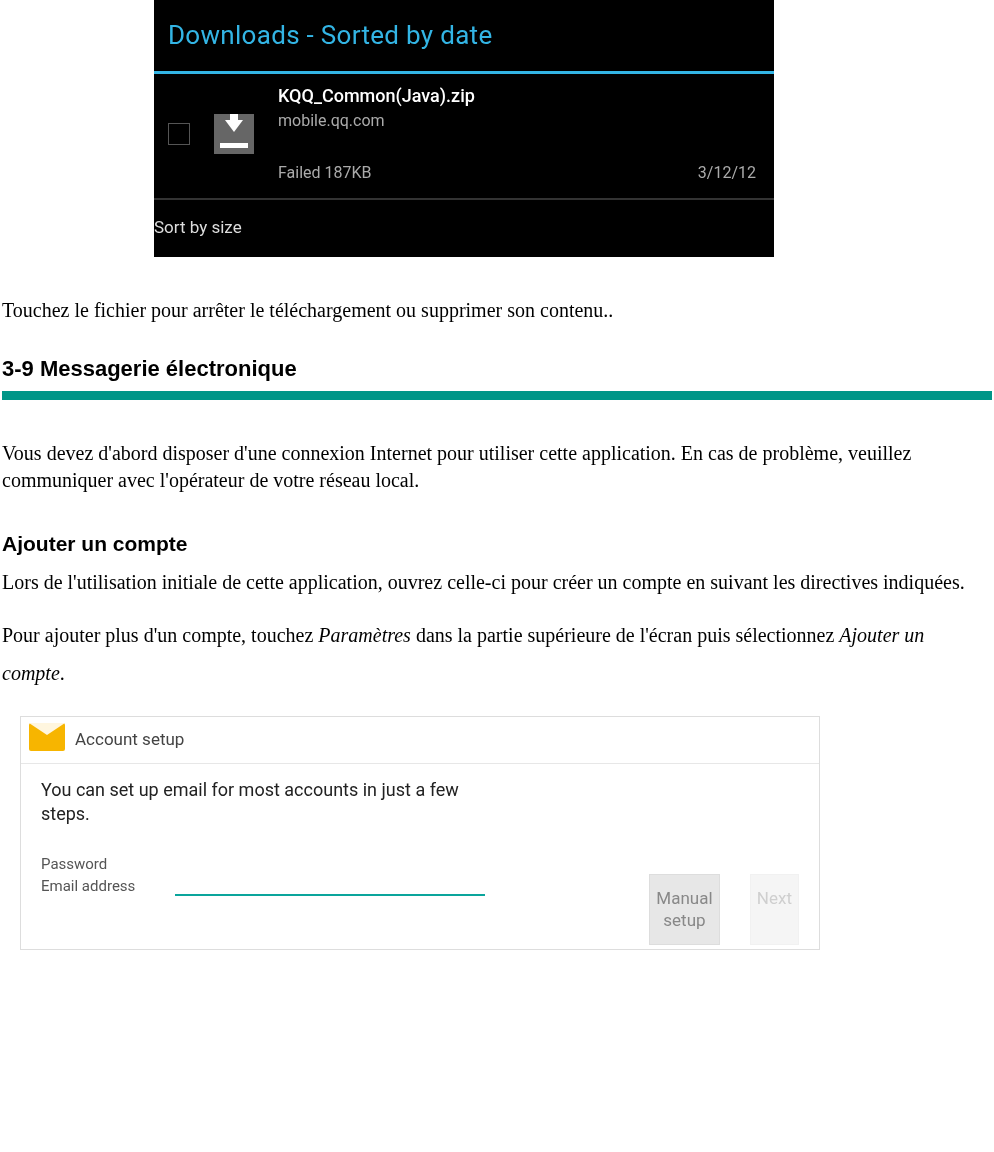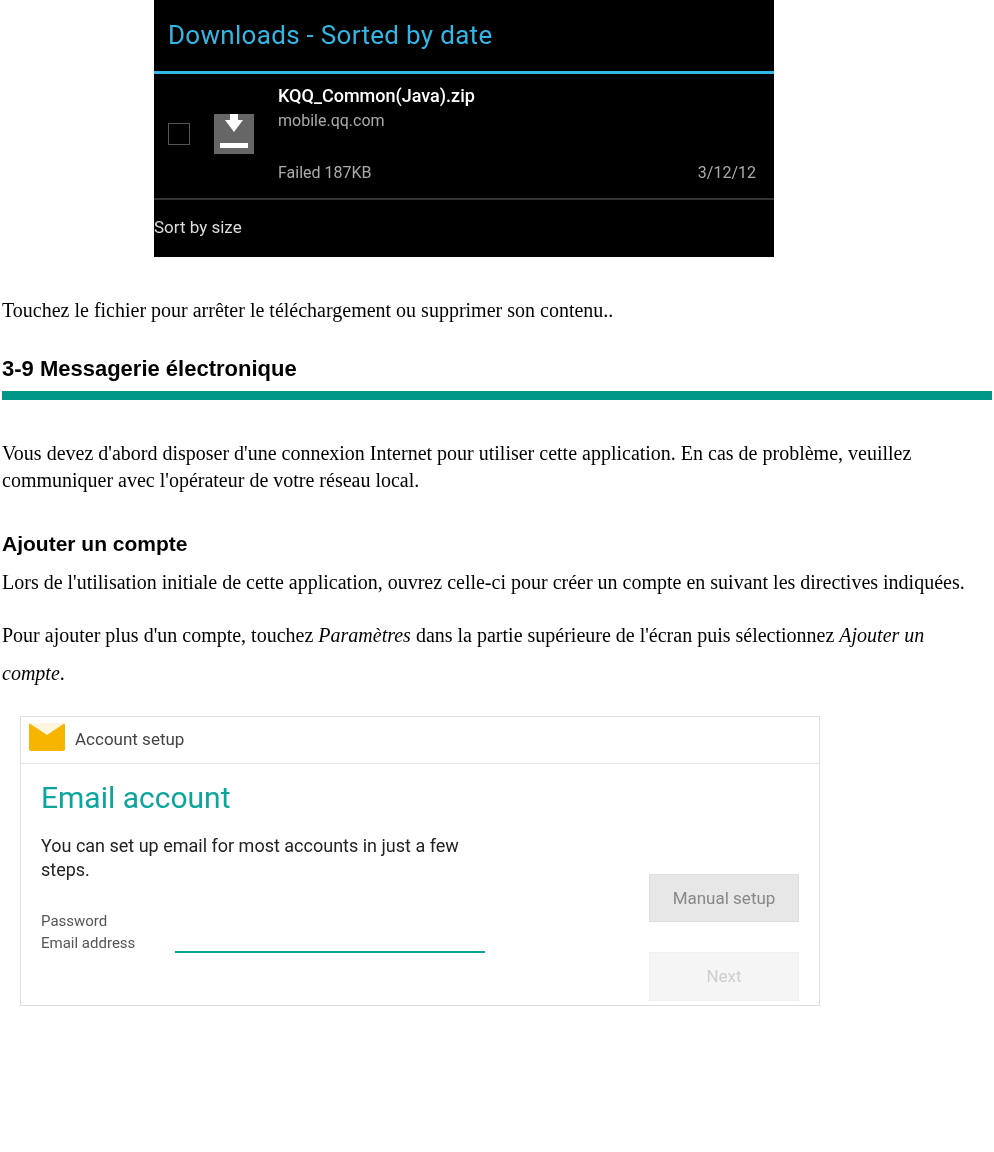--- a/index.html
+++ b/index.html
@@ -76,21 +76,21 @@
   }
   .em-icon { width: 36px; height: 28px; background: #f7b500; position: relative; border-radius: 2px; }
   .em-icon::before {
     content: ""; position: absolute; left: 0; right: 0; top: 0;
     border-left: 18px solid transparent; border-right: 18px solid transparent;
     border-top: 12px solid #fff6df;
   }
   .em-header-title { font-size: 17px; color: #444; }
   .em-body { padding: 14px 20px 0 20px; display: flex; gap: 20px; }
   .em-left { flex: 1 1 auto; }
-  .em-right { width: 150px; flex: 0 0 auto; display: flex; flex-direction: column; gap: 30px; padding-top: 96px; }
+  .em-right { width: 150px; flex: 0 0 auto; display: flex; flex-direction: row; gap: 30px; padding-top: 96px; }
   .em-h1 { color: #0aa59c; font-size: 30px; font-weight: 400; margin-bottom: 16px; }
   .em-desc { font-size: 18px; color: #222; margin-bottom: 28px; max-width: 440px; }
   .em-field-row { display: flex; align-items: flex-end; gap: 14px; margin-bottom: 22px; }
   .em-label { font-size: 15px; color: #555; width: 120px; }
   .em-input {
     border: none; border-bottom: 2px solid #0aa59c; height: 22px; width: 310px; background: transparent;
   }
   .em-btn {
     background: #e7e7e7; color: #888; font-size: 17px; text-align: center;
     padding: 12px 6px; border: 1px solid #ddd;
@@ -138,21 +138,20 @@
     </p>
   </div>
 
   <div class="ss-email">
     <div class="em-header">
       <div class="em-icon"></div>
       <div class="em-header-title">Account setup</div>
     </div>
     <div class="em-body">
       <div class="em-left">
-        <div class="em-h1">Email account</div>
         <div class="em-desc">You can set up email for most accounts in just a few steps.</div>
         <div class="em-field-row" style="margin-bottom:0;">
           <div class="em-label">Password</div>
         </div>
         <div class="em-field-row">
           <div class="em-label">Email address</div>
           <input class="em-input" style="">
         </div>
       </div>
       <div class="em-right">

